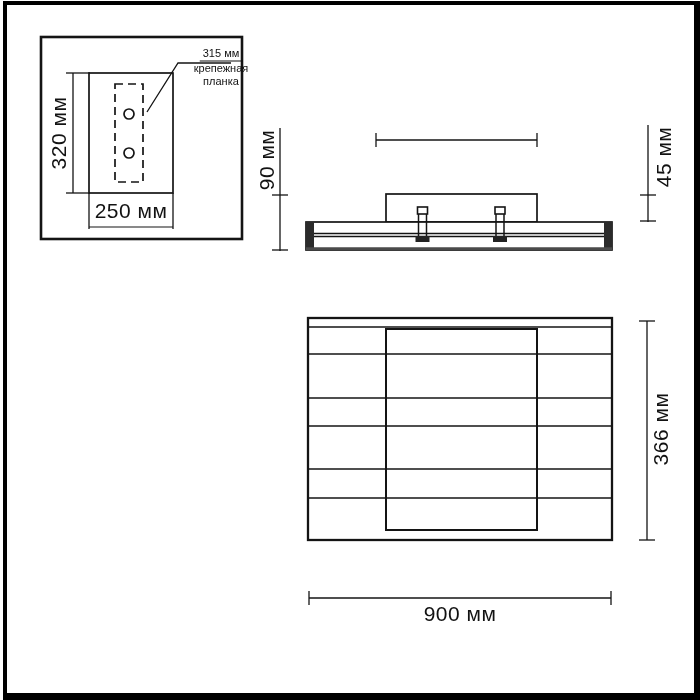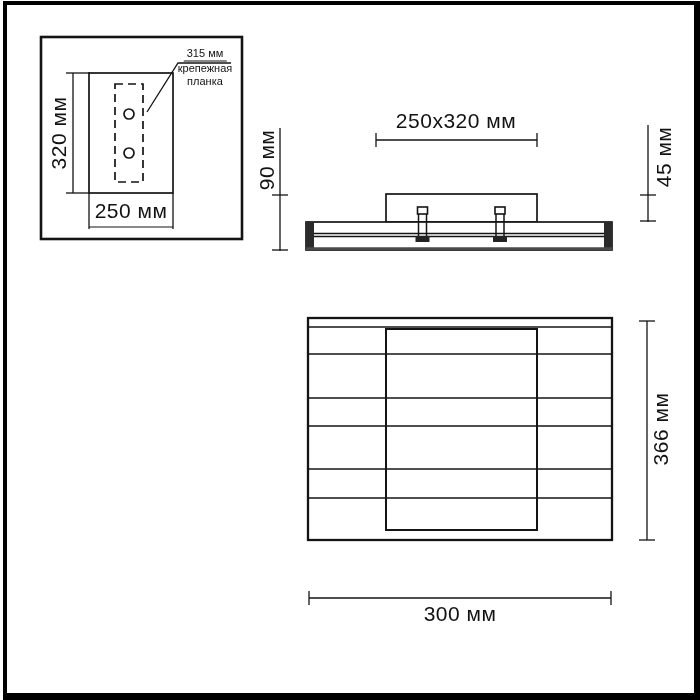--- a/index.html
+++ b/index.html
@@ -6,21 +6,21 @@
   .stage{position:relative;width:700px;height:700px;background:#fff;overflow:hidden;
          font-family:"Liberation Sans", sans-serif;color:#121212;}
   .frame{position:absolute;left:3px;top:1px;right:0;bottom:0;
          border:4px solid #000;border-right-width:6px;border-bottom-width:7px;pointer-events:none;}
   svg.draw{position:absolute;left:0;top:0;}
   .hlabel{position:absolute;white-space:nowrap;transform:translate(-50%,-50%);
           font-size:21px;letter-spacing:0.5px;}
   .vlabel{position:absolute;white-space:nowrap;transform:translate(-50%,-50%) rotate(-90deg);
           font-size:21px;letter-spacing:0.5px;}
   .note{position:absolute;transform:translate(-50%,-50%);font-size:11px;line-height:13px;
-        text-align:center;white-space:nowrap;}
+        text-align:center;white-space:nowrap;margin-left:16px;}
   .note .u{border-bottom:1px solid #121212;padding:0 3px 1px 3px;display:inline-block;}
 </style>
 </head>
 <body>
 
 <div class="stage">
 
   <svg class="draw" width="700" height="700" viewBox="0 0 700 700">
 
     <rect x="41" y="37" width="201" height="202" fill="none" stroke="#141414" stroke-width="2.6"></rect>
@@ -91,21 +91,20 @@
 
   <div class="vlabel" style="left:59px;top:133px;">320 мм</div>
   <div class="hlabel" style="left:131px;top:211px;text-align:right;">250 мм</div>
 
   <div class="note" style="left:205px;top:67px;">
     <span class="u">315 мм</span><br>
     <span>крепежная</span><br>
     <span>планка</span>
   </div>
 
-  <div class="hlabel" style="left:456px;top:121px;">250x320 мм</div>
   <div class="vlabel" style="left:267px;top:160px;">90 мм</div>
   <div class="vlabel" style="left:664px;top:157px;">45 мм</div>
 
   <div class="vlabel" style="left:661px;top:429px;">366 мм</div>
-  <div class="hlabel" style="left:460px;top:614px;">300 мм</div>
+  <div class="hlabel" style="left:460px;top:614px;">900 мм</div>
 
   <div class="frame"></div>
 </div>
 
 </body></html>

